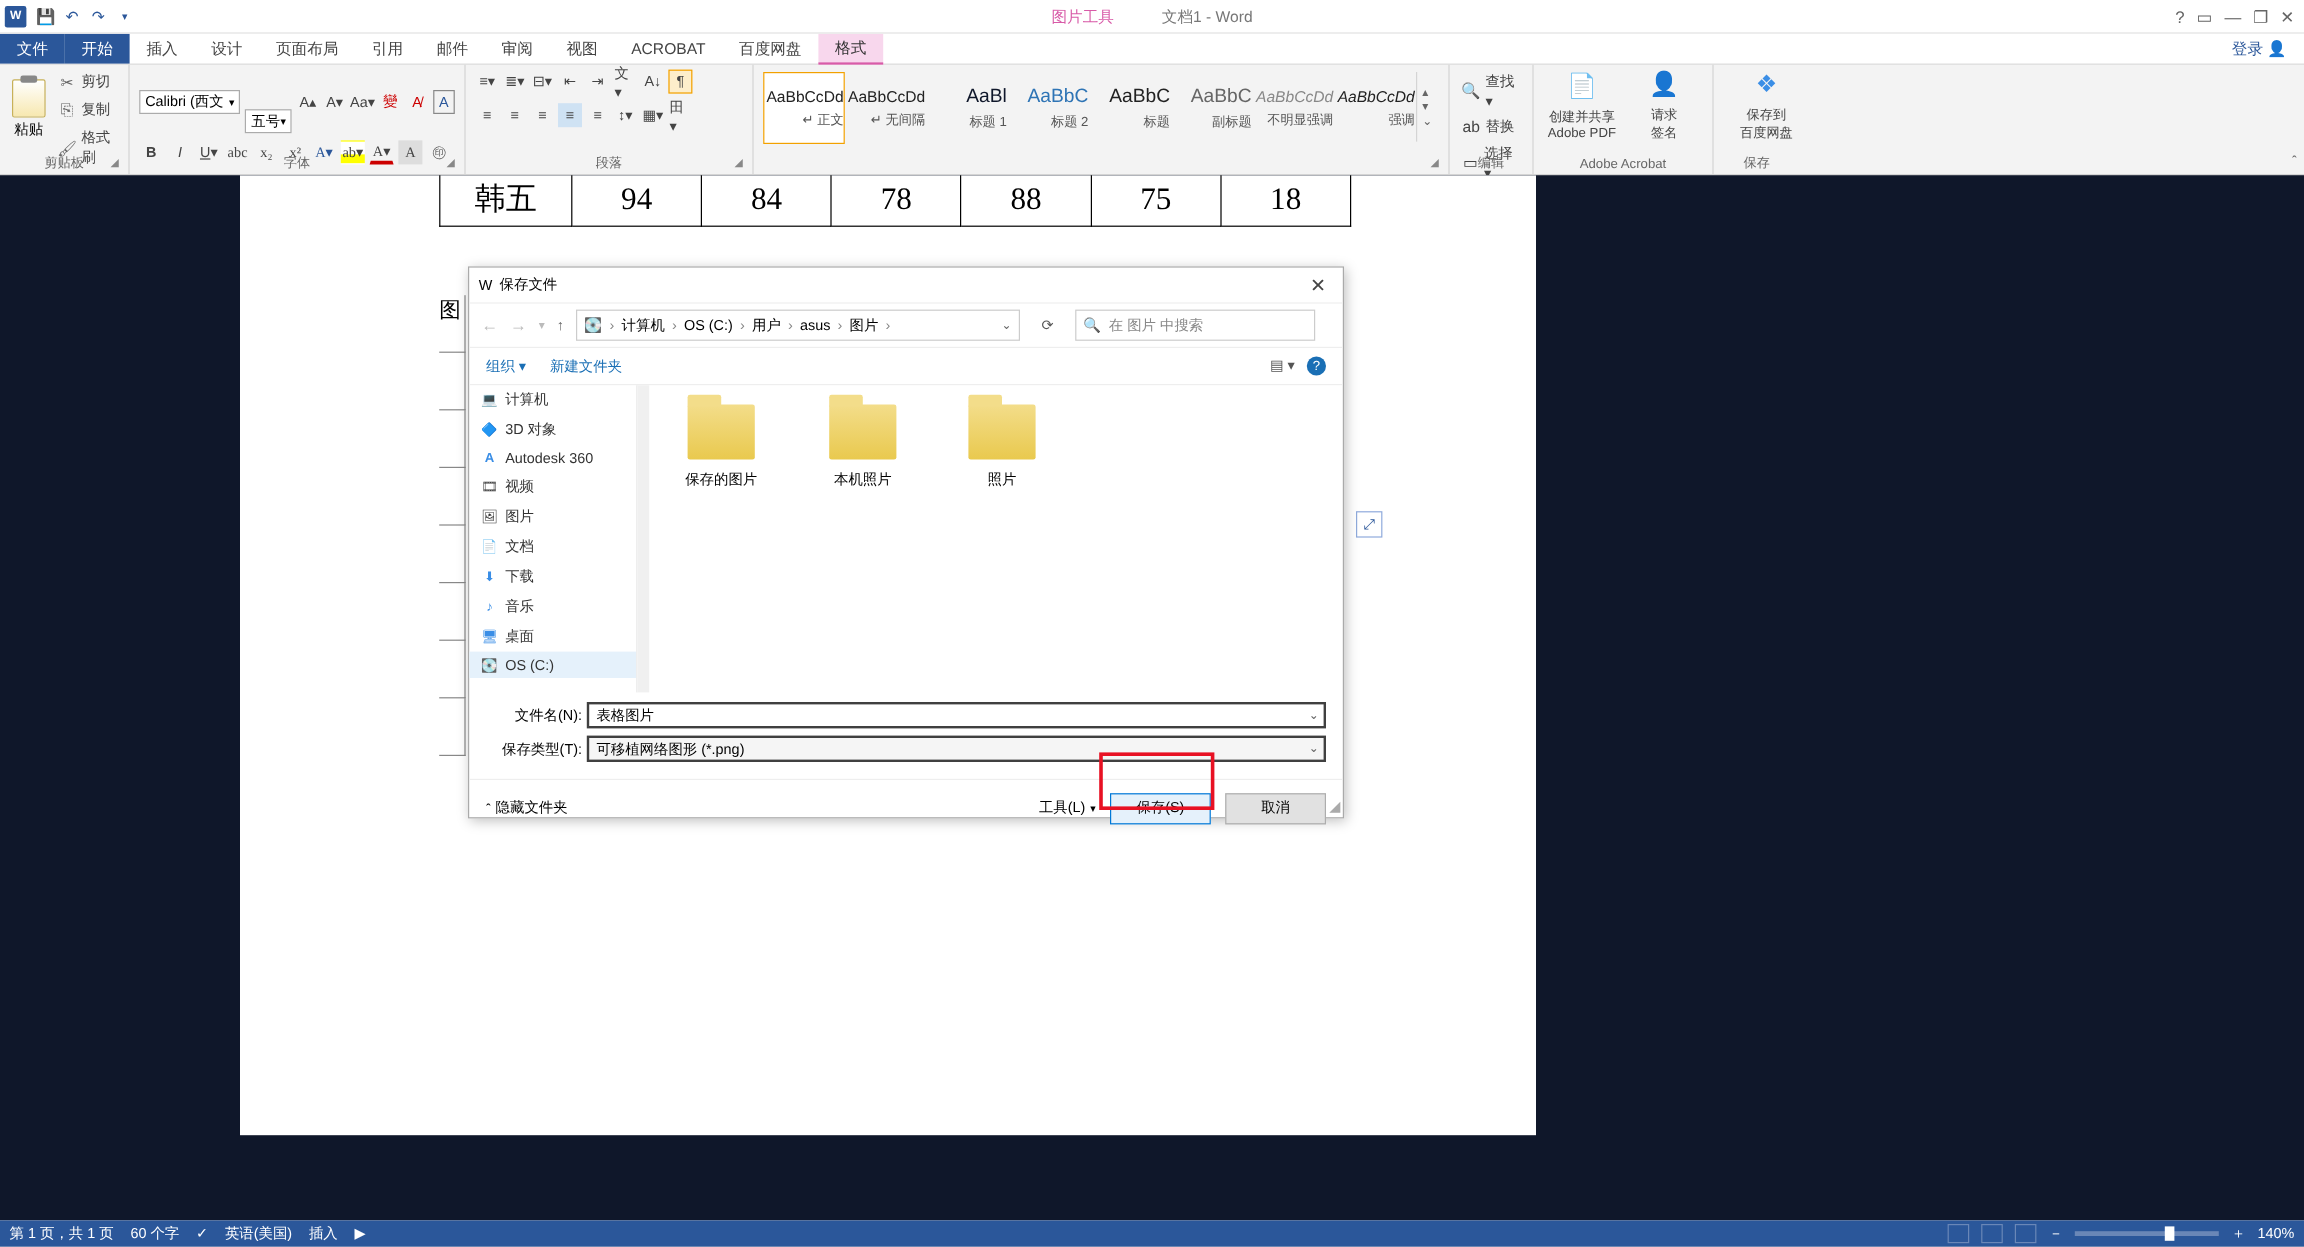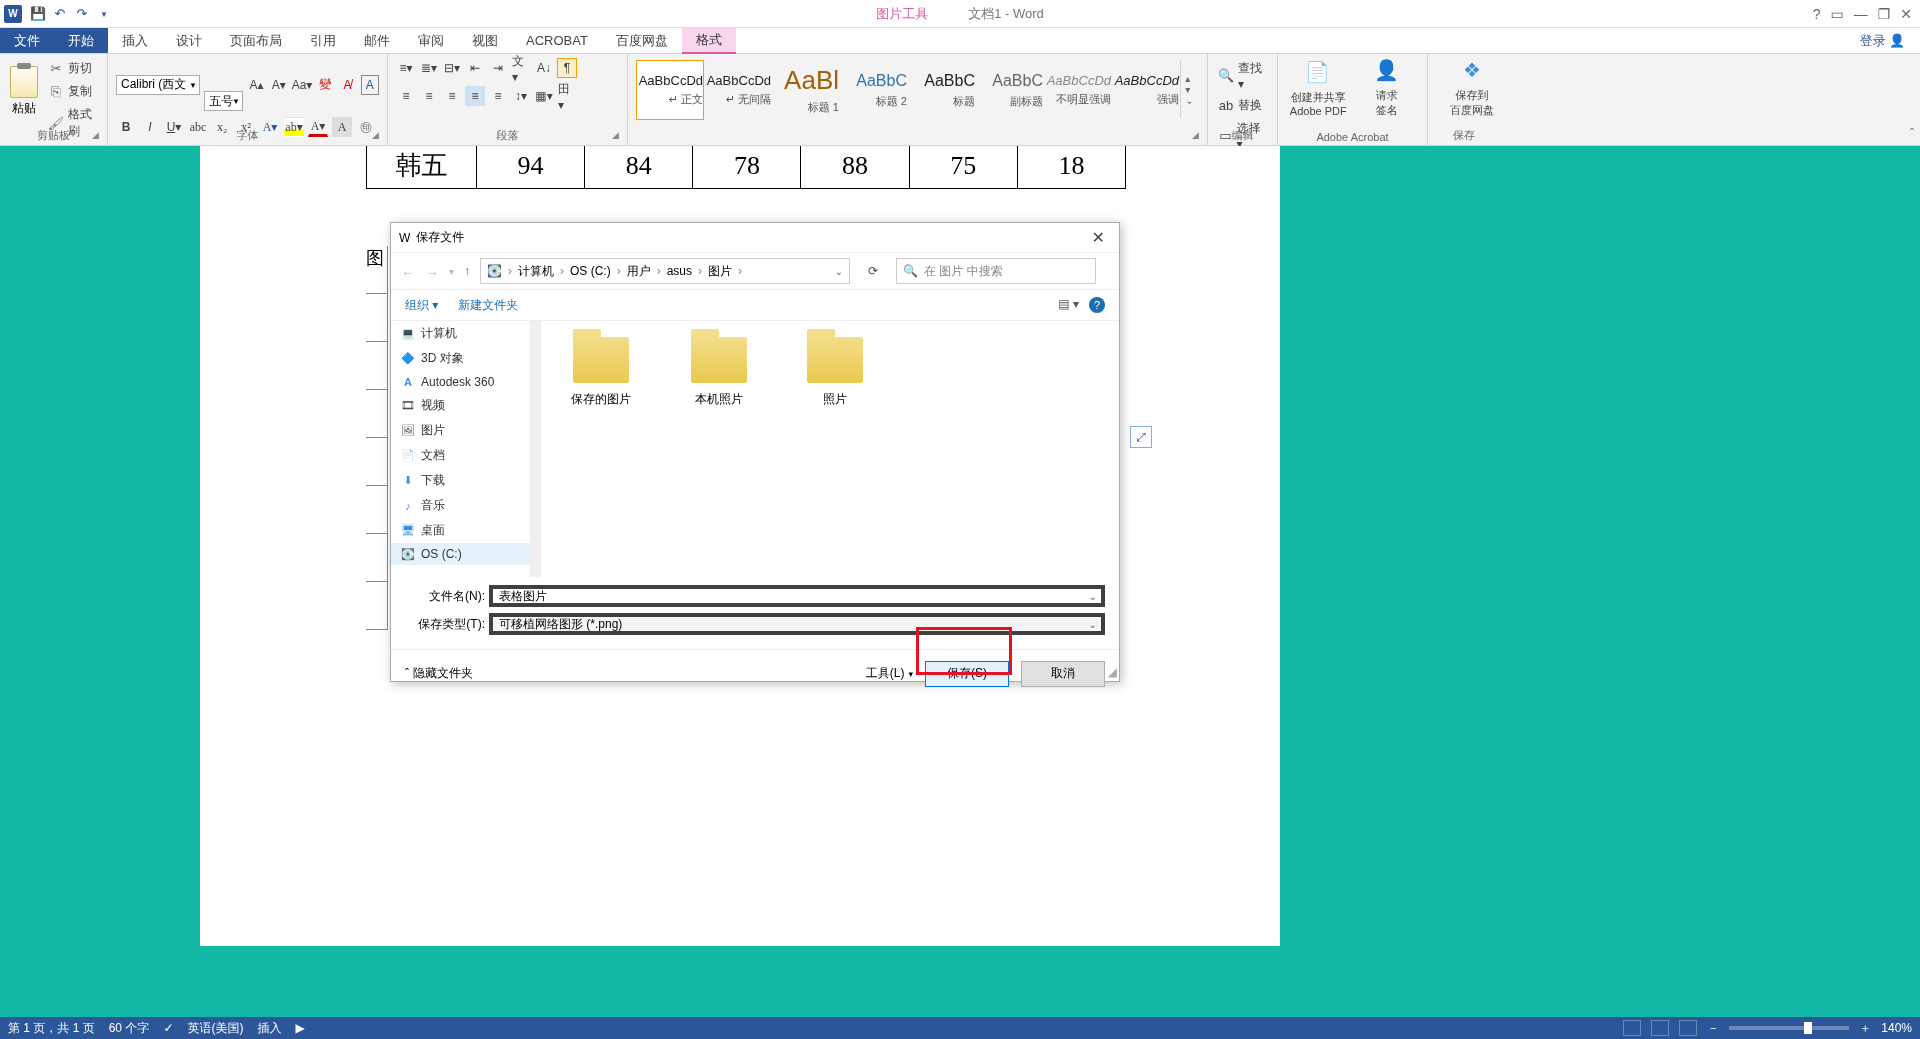--- a/index.html
+++ b/index.html
@@ -61,21 +61,21 @@
 
 .edit-col { display:flex; flex-direction:column; gap:2px; padding-top:2px;}
 
 
 .big-btn { display:flex; flex-direction:column; align-items:center; justify-content:center; width:72px; font-size:11px; color:#444; gap:4px;}
 .big-btn .bicon { width:28px; height:28px; display:flex; align-items:center; justify-content:center; font-size:20px;}
 
 .ribbon-collapse { position:absolute; right:6px; bottom:4px; color:#666; font-size:12px;}
 
 
-.doc-area { position:absolute; top:146px; left:0; right:0; bottom:22px; background:#14b8a6; overflow:hidden;}
+.doc-area { position:absolute; top:146px; left:0; right:0; bottom:22px; background:#0f172a; overflow:hidden;}
 .page { position:absolute; left:200px; top:0; width:1080px; height:800px; background:#fff;}
 .tbl { position:absolute; left:166px; top:-4px; width:760px; border-collapse:collapse;}
 .tbl td { border:1px solid #000; height:46px; text-align:center; font-size:26px; font-family:SimSun,serif;}
 .tbl td:first-child { width:110px;}
 .side-obj { position:absolute; left:166px; top:100px; width:22px;}
 .side-obj div { height:48px; border-right:1px solid #888; border-bottom:1px solid #888;}
 .layout-float { position:absolute; left:1130px; top:280px; width:22px; height:22px; border:1px solid #8faadc; background:#fff; display:flex; align-items:center; justify-content:center; font-size:12px; color:#2b579a;}
 .caption { position:absolute; left:166px; top:100px; font-size:18px; font-family:SimSun;}
 
 
@@ -98,21 +98,21 @@
 .tree-item.sel { background:#e5f1fb;}
 .tree-item .ticon { width:14px; height:14px; display:inline-flex; align-items:center; justify-content:center; font-size:11px;}
 .tree-scroll { width:10px; background:#f0f0f0;}
 .folder-view { flex:1; display:flex; gap:60px; padding:16px 30px; align-items:flex-start;}
 .folder { display:flex; flex-direction:column; align-items:center; gap:8px; font-size:12px;}
 .folder-icon { width:56px; height:46px; background:linear-gradient(#f3dd8a,#e9c94e); border-radius:2px; position:relative;}
 .folder-icon::before { content:""; position:absolute; top:-8px; left:0; width:28px; height:10px; background:#f3dd8a; border-radius:2px 2px 0 0;}
 .dlg-fields { padding:8px 14px; font-size:12px;}
 .field-row { display:flex; align-items:center; gap:4px; margin-bottom:6px;}
 .field-row label { width:80px; text-align:right;}
-.field-row .field { flex:1; height:22px; border:4px solid #404040; padding:0 6px; display:flex; align-items:center; background:#fff; position:relative;}
+.field-row .field { flex:1; height:22px; border:2px solid #404040; padding:0 6px; display:flex; align-items:center; background:#fff; position:relative;}
 .field-row .field .caret { position:absolute; right:4px; color:#666; font-size:10px;}
 .dlg-footer { height:48px; display:flex; align-items:center; padding:0 14px; gap:12px; font-size:12px; border-top:1px solid #eee;}
 .dlg-footer .hide { display:flex; align-items:center; gap:4px;}
 .dlg-footer .spacer { flex:1;}
 .dlg-footer .tools { display:flex; align-items:center; gap:4px;}
 .btn { width:84px; height:26px; border:1px solid #adadad; background:#e1e1e1; display:flex; align-items:center; justify-content:center;}
 .btn.primary { border:1px solid #0078d7; background:#e5f1fb;}
 .red-box { position:absolute; border:3px solid #e81123;}
 
 
@@ -259,21 +259,21 @@
     <div class="styles">
       <div class="style-item sel">
           <span class="style-sample">AaBbCcDd</span>
           <span>↵ 正文</span>
         </div>
       <div class="style-item">
           <span class="style-sample">AaBbCcDd</span>
           <span>↵ 无间隔</span>
         </div>
       <div class="style-item">
-          <span class="style-sample" style="font-size:26px;color:#a16207">AaBl</span>
+          <span class="style-sample" style="font-size:16px;color:#0f172a">AaBl</span>
           <span>标题 1</span>
         </div>
       <div class="style-item">
           <span class="style-sample" style="font-size:16px;color:#2e74b5">AaBbC</span>
           <span>标题 2</span>
         </div>
       <div class="style-item">
           <span class="style-sample" style="font-size:16px">AaBbC</span>
           <span>标题</span>
         </div>

